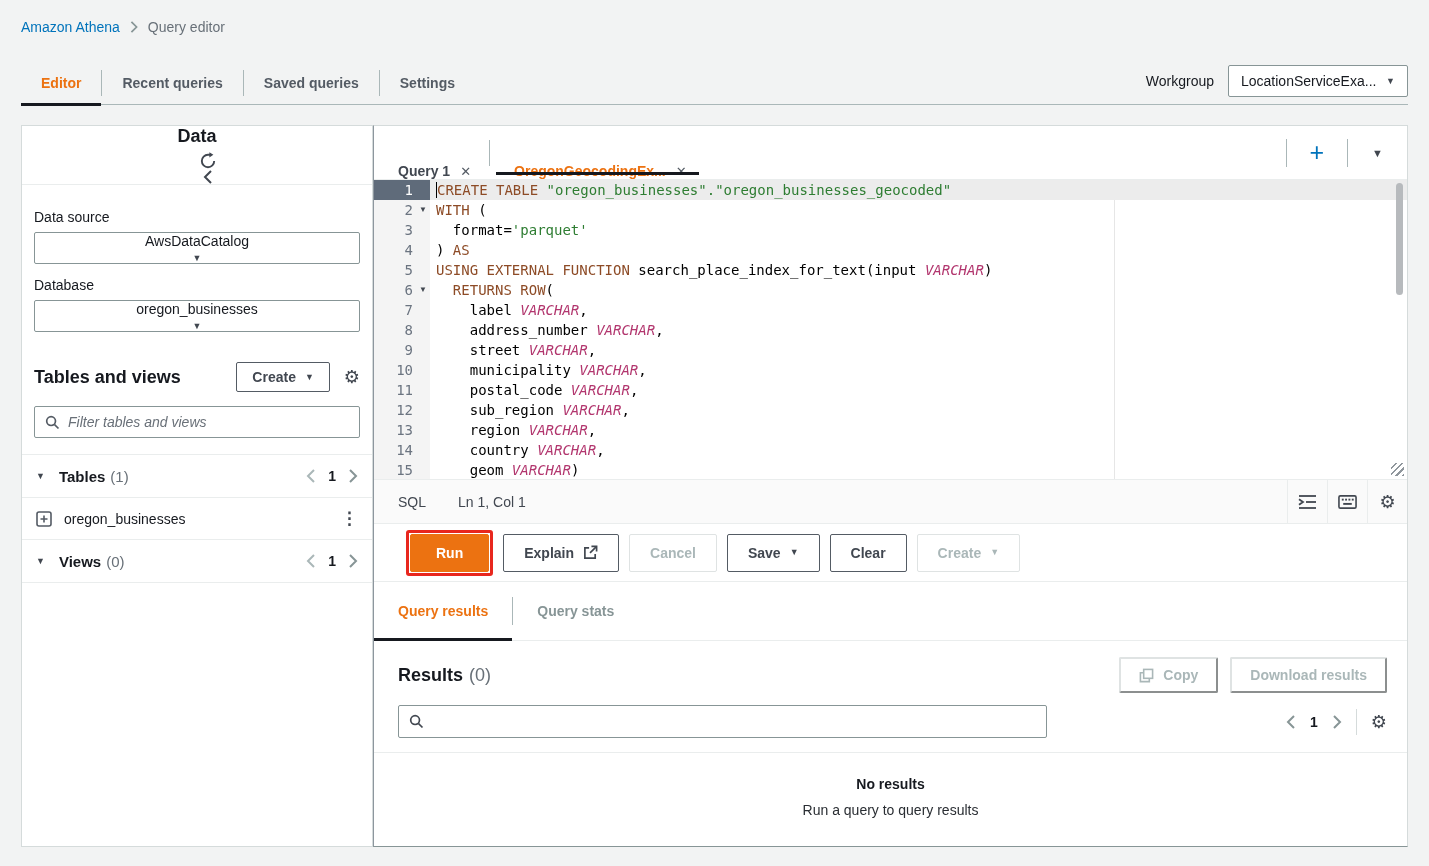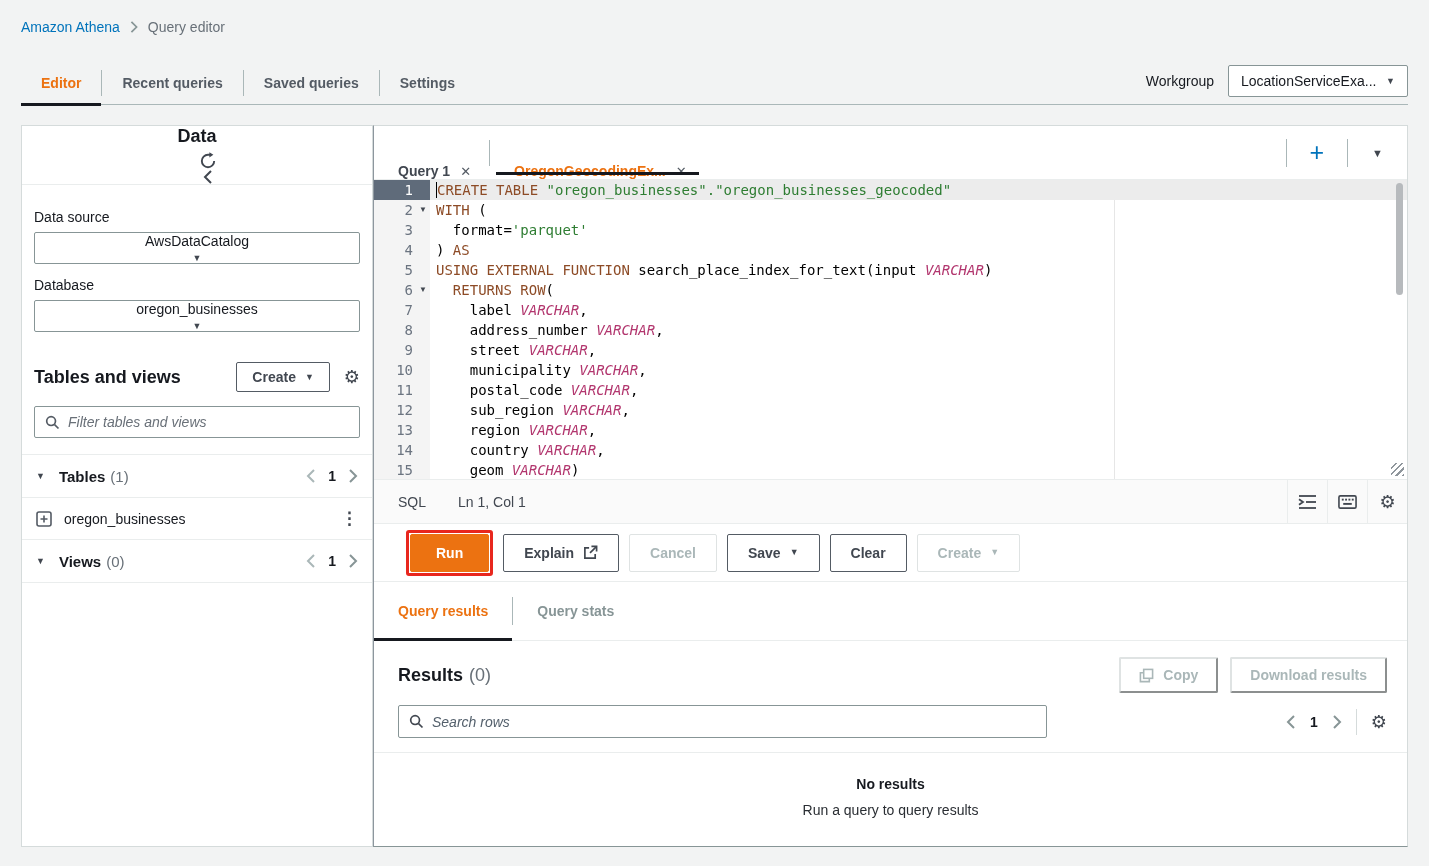--- a/index.html
+++ b/index.html
@@ -446,21 +446,20 @@
   </div>
 
   <div class="search-row">
     <div class="rows-search">
       <span style="color:#414750">
         <svg width="15" height="15" viewBox="0 0 16 16">
             <circle cx="6.5" cy="6.5" r="4.7" fill="none" stroke="currentColor" stroke-width="1.8"></circle>
             <path d="M10.2 10.2 L14.4 14.4" stroke="currentColor" stroke-width="1.8"></path>
           </svg>
       </span>
-      <input placeholder="Search rows" style="">
     </div>
     <div class="right">
       <span class="chev">
           <svg width="10" height="14" viewBox="0 0 10 14">
             <path d="M8 1 L2 7 L8 13" fill="none" stroke="currentColor" stroke-width="2"></path>
           </svg>
         </span>
       <span class="pg-num" style="font-weight:700">1</span>
       <span class="chev">
           <svg width="10" height="14" viewBox="0 0 10 14">

